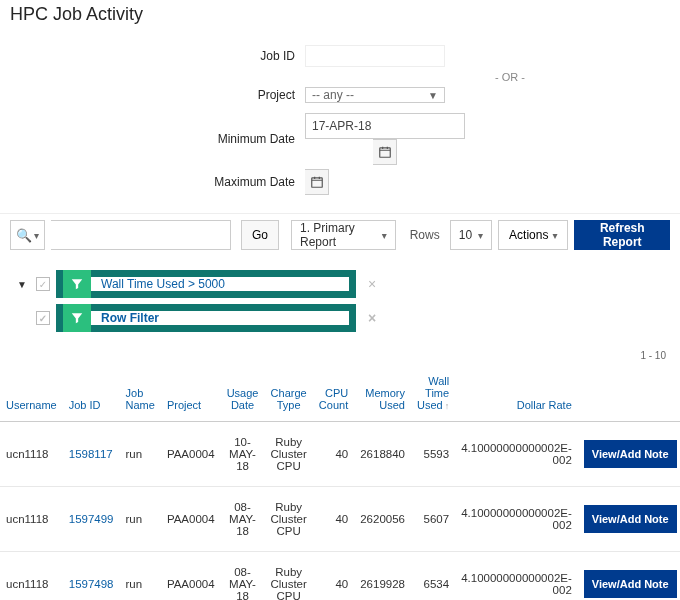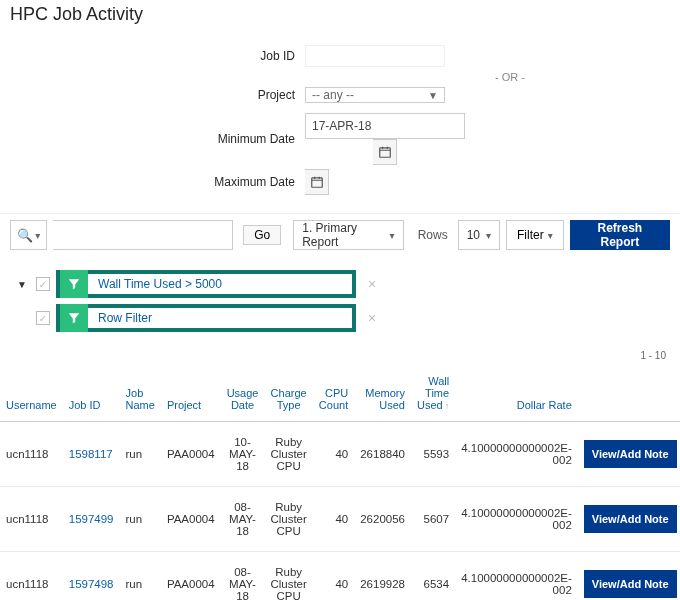--- a/index.html
+++ b/index.html
@@ -11,31 +11,31 @@
 .dim-label { color: #aaa; font-size: 11px; }
 .or-text { color: #888; font-size: 11px; text-align: center; padding-left: 340px; margin: 4px 0; }
 .select-any { width: 140px; height: 16px; border: 1px solid #ccc; background: #fff; font-size: 12px; padding: 2px 6px; display: inline-flex; align-items: center; justify-content: space-between; color: #666; }
 .chev { font-size: 10px; color: #666; }
 .date-wrap { display: flex; align-items: center; flex-direction: column; }
 .date-input { width: 160px; height: 26px; border: 1px solid #ccc; background: #fff; font-size: 12px; padding: 0 6px; color: #444; }
 .cal-btn { width: 24px; height: 26px; border: 1px solid #ccc; border-left: none; background: #f5f5f5; display: flex; align-items: center; justify-content: center; }
 .toolbar { display: flex; align-items: center; padding: 6px 10px; gap: 6px; border-top: 1px solid #eee; }
 .search-seg { width: 42px; height: 30px; border: 1px solid #ccc; display: flex; align-items: center; justify-content: center; background: #fff; }
 .search-in { height: 30px; border: 1px solid #ccc; border-left: none; flex: 0 0 180px; padding: 0 6px; font-size: 12px; }
-.go-btn { height: 20px; padding: 0 10px; border: 1px solid #ccc; background: #f8f8f8; font-size: 12px; margin-left: 4px; }
+.go-btn { height: 30px; padding: 0 10px; border: 1px solid #ccc; background: #f8f8f8; font-size: 12px; margin-left: 4px; }
 .tb-sel { height: 30px; border: 1px solid #ccc; background: #fff; font-size: 12px; padding: 0 8px; display: inline-flex; align-items: center; gap: 6px; }
 .rows-lbl { font-size: 12px; color: #555; padding: 0 4px 0 8px; }
 .actions-btn { height: 30px; border: 1px solid #ccc; background: #fff; font-size: 12px; padding: 0 10px; display: inline-flex; align-items: center; gap: 4px; }
 .refresh-btn { height: 30px; background: #003b8e; color: #fff; border: none; font-size: 12px; font-weight: bold; padding: 0 12px; margin-left: auto; }
 .filters { padding: 10px 14px 4px; }
 .filter-line { display: flex; align-items: center; margin: 4px 0 6px; }
 .caret { width: 16px; text-align: center; font-size: 10px; color: #333; }
 .cb { width: 14px; height: 14px; border: 1px solid #bbb; background: #fff; margin: 0 6px; display: inline-flex; align-items: center; justify-content: center; }
 .cb::after { content: "✓"; font-size: 10px; color: #bbb; }
-.fchip { display: flex; align-items: center; border: 4px solid #0f766e; background: #fff; height: 28px; width: 300px; }
+.fchip { display: flex; align-items: center; border: 7px solid #0f766e; background: #fff; height: 28px; width: 300px; }
 .funnel { width: 28px; height: 28px; background: #2bbf7e; display: flex; align-items: center; justify-content: center; }
 .ftext { padding: 0 10px; font-size: 12px; color: #0b5fa5; }
 .fx { margin-left: 12px; color: #bbb; font-size: 14px; }
 .rowcount { text-align: right; padding: 8px 14px 4px; font-size: 10px; color: #666; }
 .tbl { width: 100%; border-collapse: collapse; table-layout: auto; }
 .tbl th { font-size: 11px; color: #0b5fa5; font-weight: normal; padding: 10px 6px; border-bottom: 1px solid #ccc; text-align: left; vertical-align: bottom; background: #fff; }
 .tbl td { font-size: 11.5px; padding: 14px 6px; border-bottom: 1px solid #e8e8e8; vertical-align: middle; }
 .tbl td.num, .tbl th.num { text-align: right; }
 .tbl td.center, .tbl th.center { text-align: center; }
 .jobid { color: #0b5fa5; }
@@ -97,41 +97,41 @@
   <div class="tb-sel" style="margin-left:6px;">
     <span>1. Primary Report</span>
     <span class="chev">▾</span>
   </div>
   <span class="rows-lbl">Rows</span>
   <div class="tb-sel" style="padding:0 8px;">
     <span>10</span>
     <span class="chev">▾</span>
   </div>
   <button class="actions-btn">
-    <span>Filter</span>
+    <span>Actions</span>
     <span class="chev">▾</span>
   </button>
   <button class="refresh-btn">Refresh Report</button>
 </div>
 
 <div class="filters">
   <div class="filter-line">
     <span class="caret">▼</span>
     <span class="cb"></span>
     <div class="fchip">
       <span class="funnel">
         <svg class="icon" viewBox="0 0 24 24" fill="#fff">
             <path d="M3 4h18l-7 9v6l-4 2v-8z"></path>
           </svg>
       </span>
       <span class="ftext">Wall Time Used &gt; 5000</span>
     </div>
     <span class="fx">×</span>
   </div>
-  <div class="filter-line" style="padding-left:16px;">
+  <div class="filter-line" style="padding-left:16px;font-weight:bold;">
     <span class="cb"></span>
     <div class="fchip">
       <span class="funnel">
         <svg class="icon" viewBox="0 0 24 24" fill="#fff">
             <path d="M3 4h18l-7 9v6l-4 2v-8z"></path>
           </svg>
       </span>
       <span class="ftext">Row Filter</span>
     </div>
     <span class="fx">×</span>

